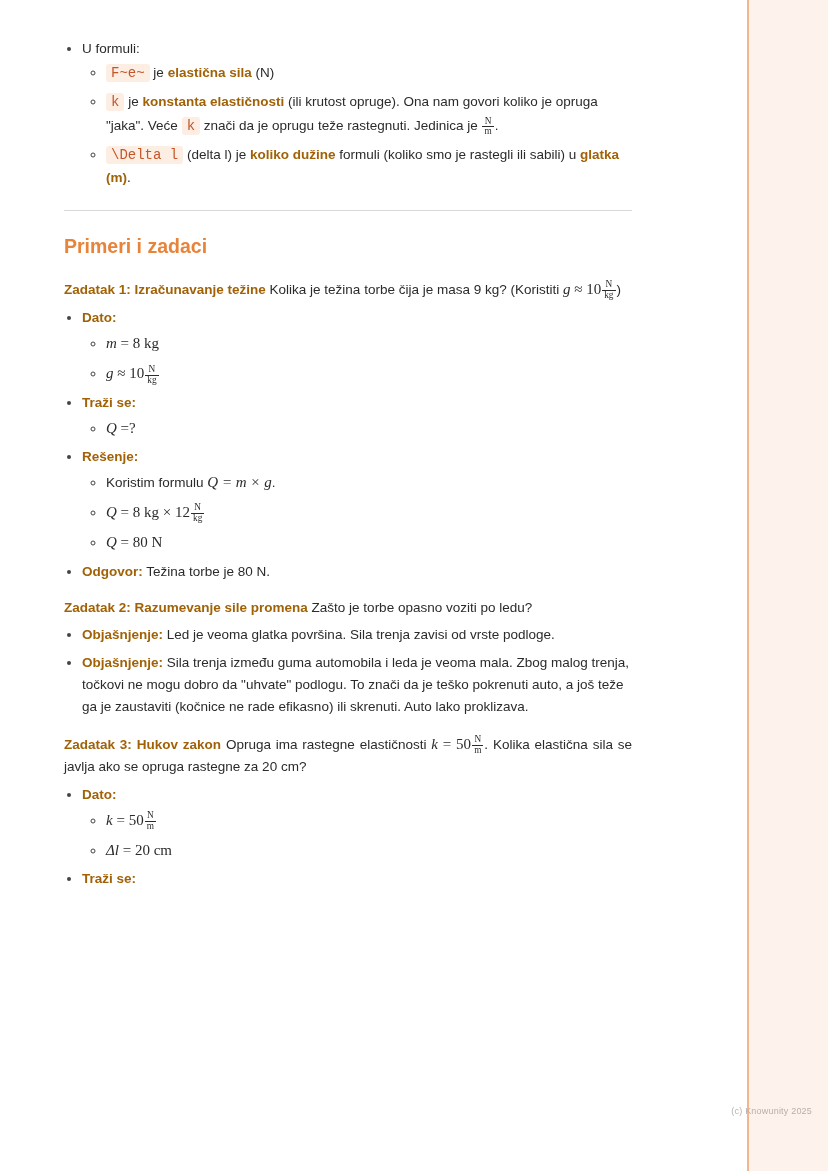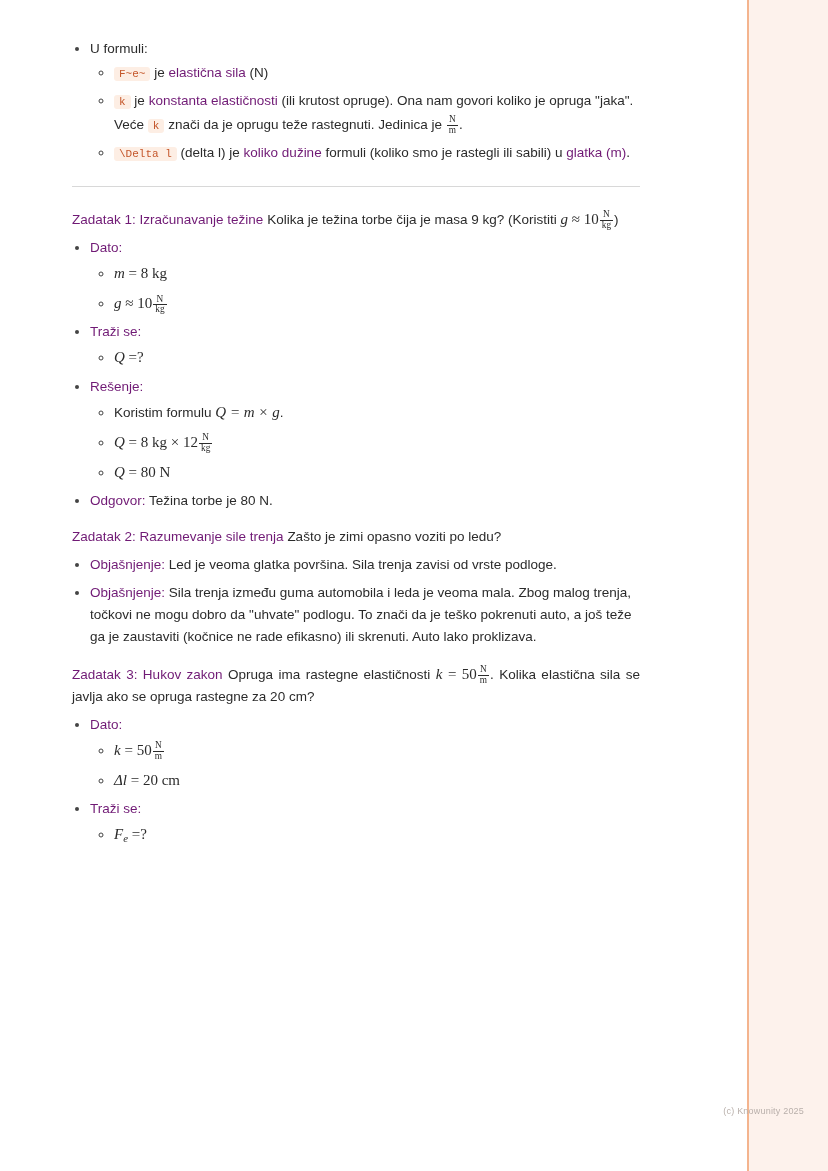--- a/index.html
+++ b/index.html
@@ -32,30 +32,30 @@
   .right-strip-line {
     position: absolute;
     top: 0;
     right: 79px;
     width: 2px;
     height: 100%;
     background: #f4b48e;
   }
   .watermark {
     position: absolute;
-    right: 24px;
+    right: 16px;
     bottom: 52px;
     font-size: 9px;
     color: #b9b0ab;
     letter-spacing: 0.2px;
     white-space: nowrap;
   }
   .content {
     position: absolute;
-    left: 72px;
+    left: 64px;
     top: 34px;
     width: 568px;
   }
   p, li, div {
     font-size: 13.5px;
     line-height: 1.62;
   }
   ul {
     margin: 4px 0 0 0;
     padding-left: 18px;
@@ -69,24 +69,24 @@
   li {
     margin: 0 0 6px 0;
   }
   li::marker { color: #444; }
   .code {
     font-family: "Liberation Mono", monospace;
     background: #fdeee4;
     color: #c4562a;
     border-radius: 3px;
     padding: 1px 5px;
-    font-size: 11px;
+    font-size: 14px;
     white-space: nowrap;
   }
-  b, strong { font-weight: normal; color: #701a75; }
+  b, strong { font-weight: bold; color: #a16207; }
   .hr {
     border: 0;
     border-top: 1px solid #d8d8d8;
     margin: 22px 0 20px 0;
     width: 100%;
   }
   h2.section-title {
     color: #e8833a;
     font-size: 19.5px;
     margin: 0 0 14px 0;
@@ -141,20 +141,21 @@
             <li>
               <span class="code">\Delta l</span><span> (delta l) je </span><b>koliko dužine</b><span> formuli (koliko smo je rastegli ili sabili) u </span><b>glatka (m)</b><span>.</span>
             </li>
           </ul>
         </li>
       </ul>
     </div>
 
     <hr class="hr">
 
+    <h2 class="section-title">Primeri i zadaci</h2>
 
     <div class="task">
       <b>Zadatak 1: Izračunavanje težine</b><span> Kolika je težina torbe čija je masa 9 kg? (Koristiti </span><span class="math"><span>g</span> <span class="up">≈ 10</span><span class="frac"><span class="num">N</span><span class="den">kg</span></span></span><span>)</span>
     </div>
 
     <ul>
       <li>
         <b>Dato:</b>
         <ul>
           <li>
@@ -186,21 +187,21 @@
             <span class="math"><span>Q</span> <span class="up">= 80 N</span></span>
           </li>
         </ul>
       </li>
       <li>
         <b>Odgovor:</b><span> Težina torbe je 80 N.</span>
       </li>
     </ul>
 
     <div class="task">
-      <b>Zadatak 2: Razumevanje sile trenja</b><span> Zašto je zimi opasno voziti po ledu?</span>
+      <b>Zadatak 2: Razumevanje sile promena</b><span> Zašto je torbe opasno voziti po ledu?</span>
     </div>
 
     <ul>
       <li>
         <b>Objašnjenje:</b><span> Led je veoma glatka površina. Sila trenja zavisi od vrste podloge.</span>
       </li>
       <li>
         <b>Objašnjenje:</b><span> Sila trenja između guma automobila i leda je veoma mala. Zbog malog trenja, točkovi ne mogu dobro da "uhvate" podlogu. To znači da je teško pokrenuti auto, a još teže ga je zaustaviti (kočnice ne rade efikasno) ili skrenuti. Auto lako proklizava.</span>
       </li>
     </ul>
@@ -216,22 +217,17 @@
           <li>
             <span class="math"><span>k</span> <span class="up">= 50</span><span class="frac"><span class="num">N</span><span class="den">m</span></span></span>
           </li>
           <li>
             <span class="math"><span>Δl</span> <span class="up">= 20 cm</span></span>
           </li>
         </ul>
       </li>
       <li>
         <b>Traži se:</b>
-        <ul>
-          <li>
-            <span class="math"><span>F</span><span class="sub">e</span> <span class="up">=?</span></span>
-          </li>
-        </ul>
       </li>
     </ul>
 
   </div>
 </div>
 
 </body></html>

